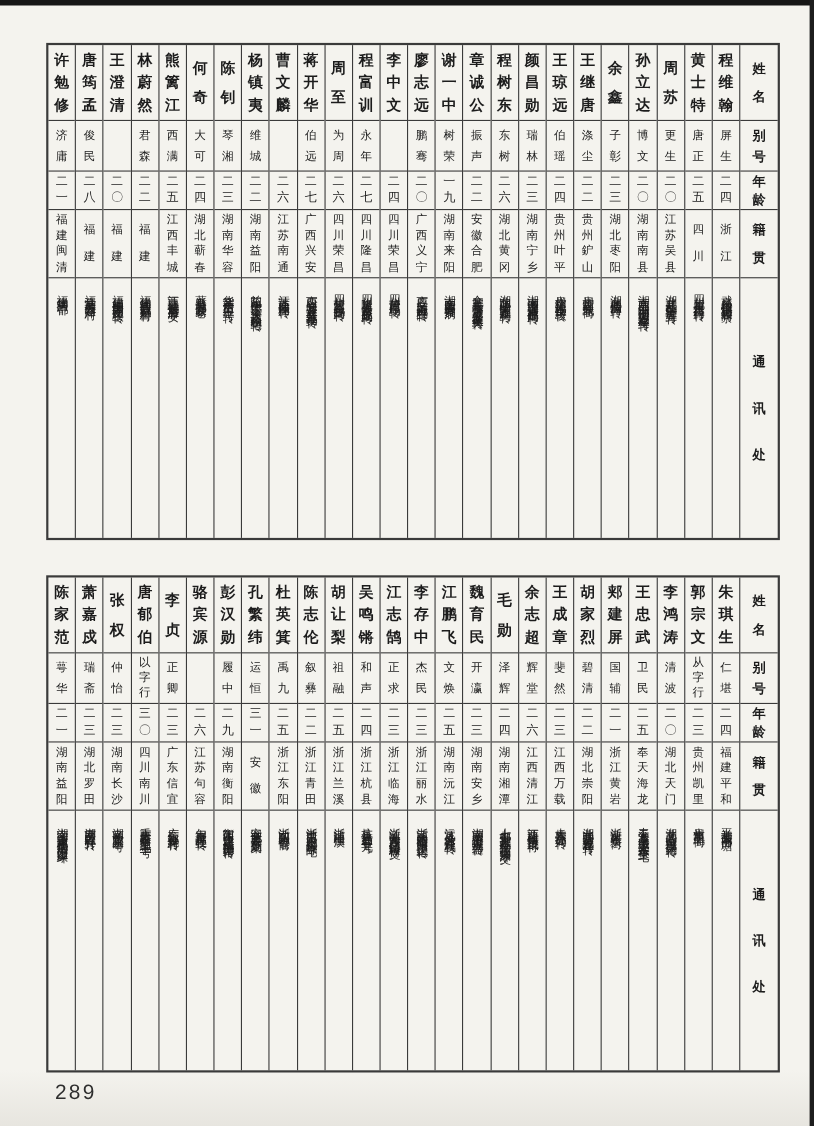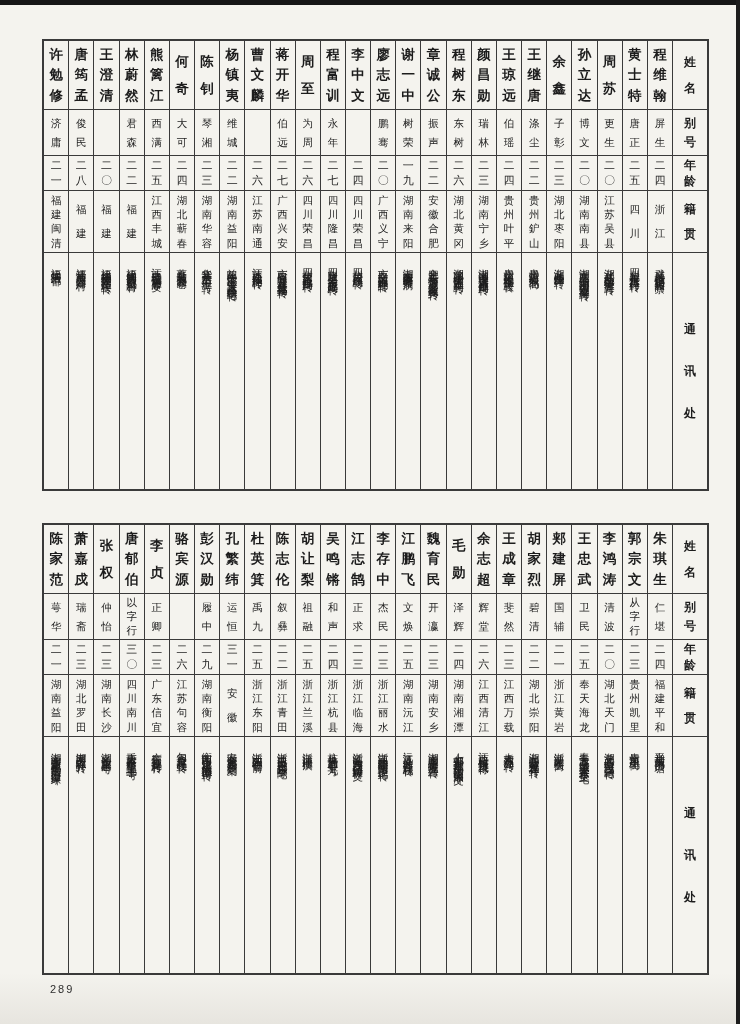--- a/index.html
+++ b/index.html
@@ -65,21 +65,21 @@
     line-height: 1;
   }
   .head-col .cell { font-size: 12px; font-weight: 700; }
   .head-col .r-addr {
     justify-content: center;
     gap: 30px; padding-top: 0;
   }
   .page-number {
     position: absolute;
     left: 50px; top: 983px;
-    font-size: 11px; color: #2e2e2e;
+    font-size: 19px; color: #2e2e2e;
     letter-spacing: 2px;
   }
 </style>
 </head>
 <body>
 
 <div class="page">
   <div class="edge-top"></div>
   <div class="edge-right"></div>
 

